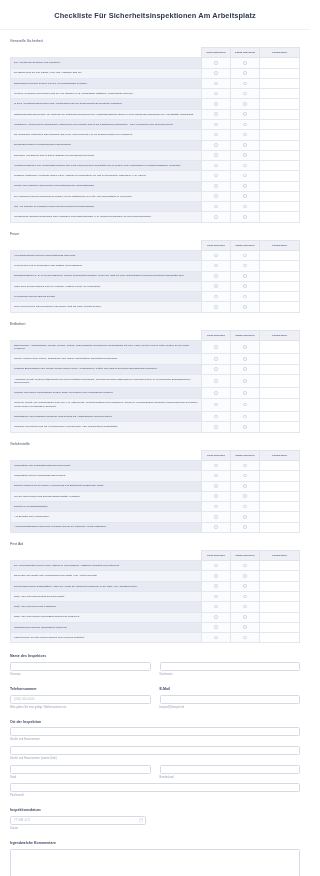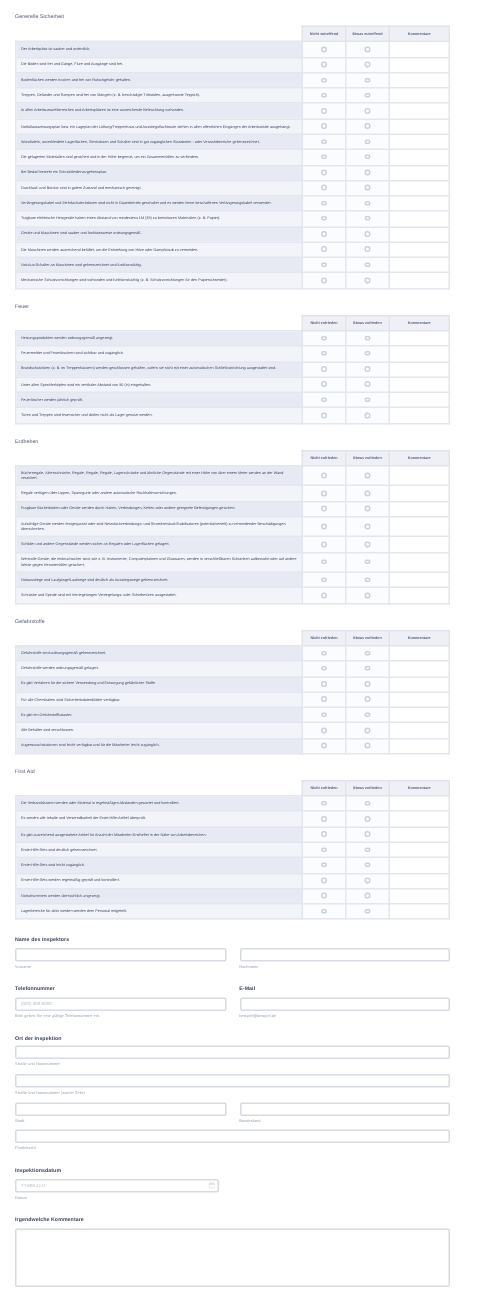--- a/index.html
+++ b/index.html
@@ -143,20 +143,23 @@
     padding:3px;
     font-family:"Liberation Sans", sans-serif;
     display:block;
   }
 </style>
 </head>
 <body>
 
 <div class="page">
 
+  <div class="title-bar">
+    <div class="title">Checkliste Für Sicherheitsinspektionen Am Arbeitsplatz</div>
+  </div>
 
   <div class="content">
 
     <div id="sections-host">
         <div class="section">
           <div class="section-title">Generelle Sicherheit</div>
           <table class="grid-table">
             <colgroup>
               <col class="q">
               <col class="opt">

